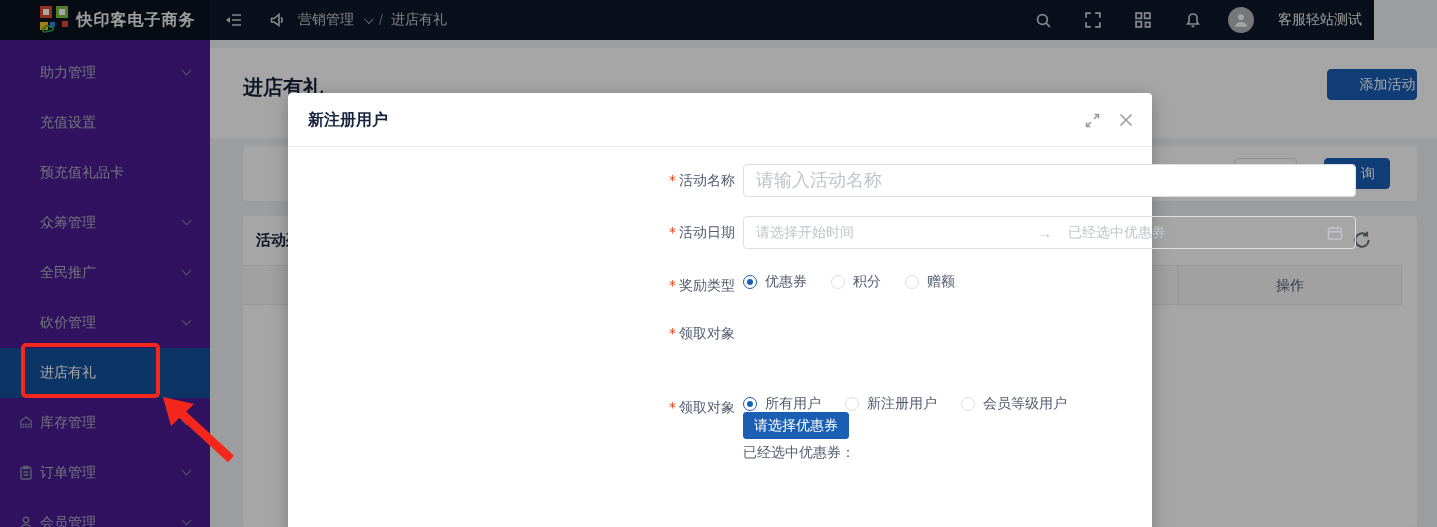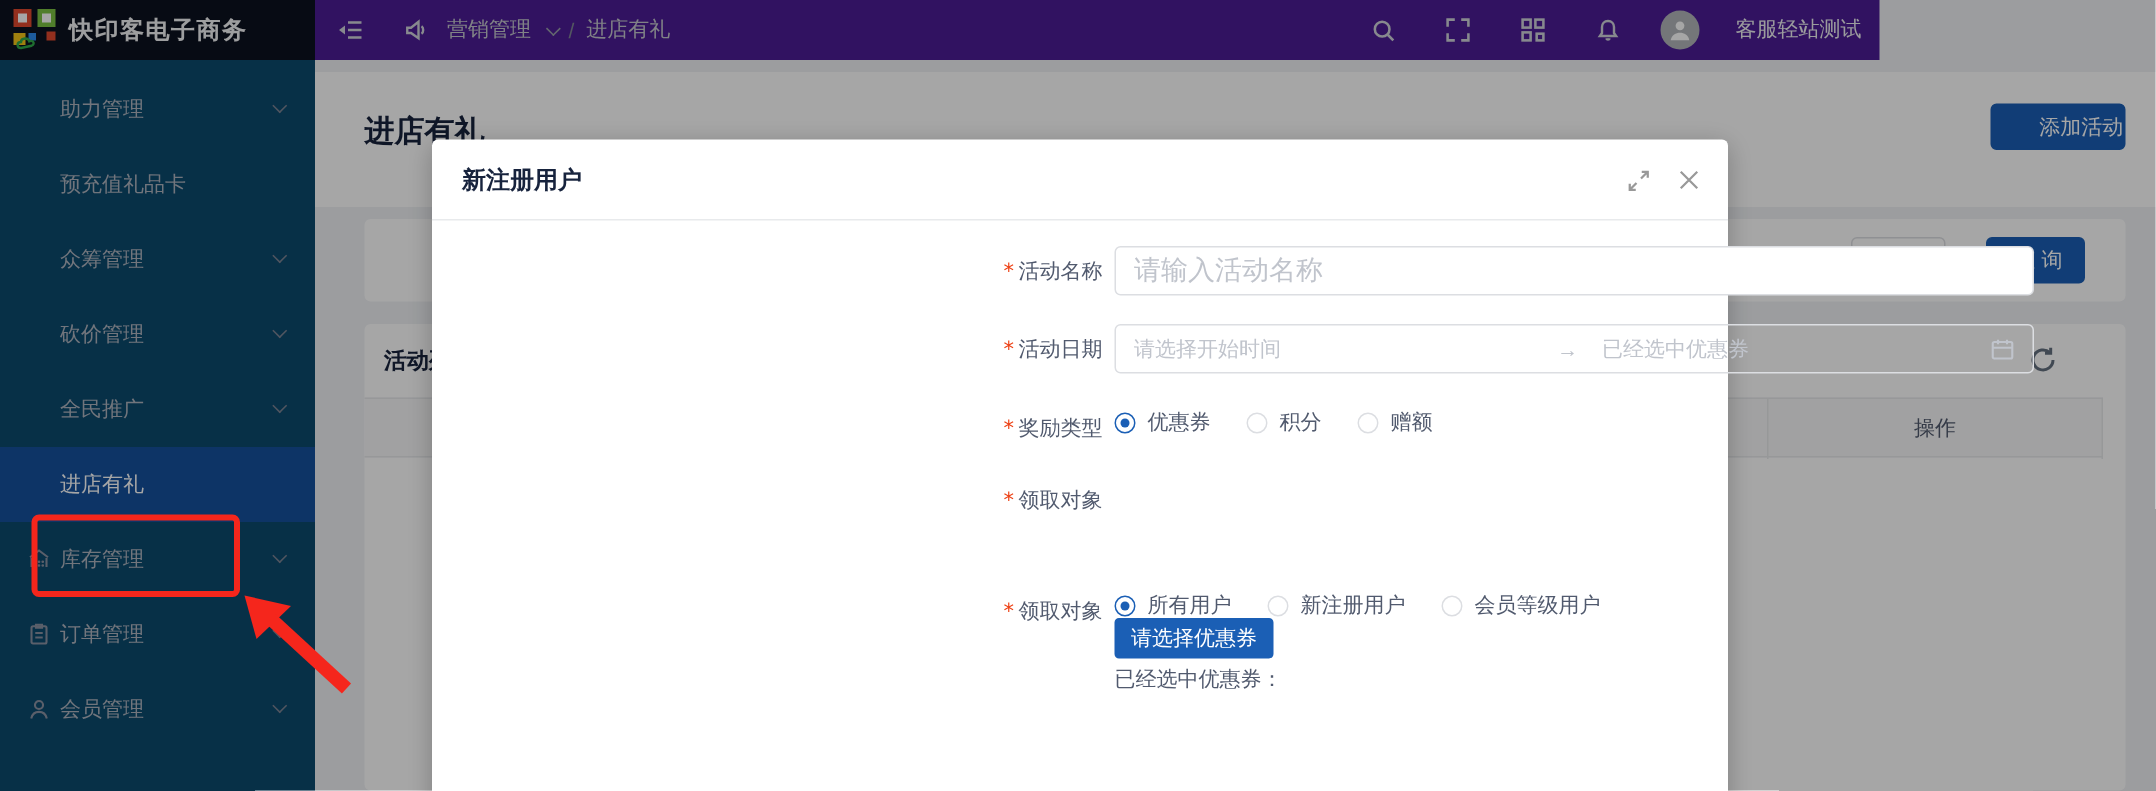--- a/index.html
+++ b/index.html
@@ -1,36 +1,36 @@
 <!DOCTYPE html>
 <html><head>
 <meta charset="utf-8">
 <style>
   * { margin:0; padding:0; box-sizing:border-box; }
   html,body { width:1437px; height:527px; overflow:hidden; background:#f0f2f5;
     font-family:"Liberation Sans","DejaVu Sans",sans-serif; }
 
   
-  #topbar { position:absolute; left:210px; top:0; width:1043px; height:40px;
-    background:#4c1d95; display:flex; align-items:center; }
+  #topbar { position:absolute; left:210px; top:0; width:1164px; height:40px;
+    background:#0f172a; display:flex; align-items:center; }
   #logobar { position:absolute; left:0; top:0; width:210px; height:40px;
-    background:#0c121f; display:flex; align-items:center; padding-left:8px; }
+    background:#0c121f; display:flex; align-items:center; padding-left:24px;justify-content:center; }
   #logobar .logo-text { color:#f2f3f5; font-size:16px; font-weight:bold; margin-left:8px; letter-spacing:1px; }
   .hicon { display:inline-flex; align-items:center; justify-content:center; width:30px; height:30px; }
   .hicon svg { stroke:#cfd3da; fill:none; stroke-width:1.6; }
   #breadcrumb { color:#c5c8ce; font-size:14px; display:flex; align-items:center; gap:8px; margin-left:6px; }
   .bc-caret { width:7px; height:7px; border-right:1.4px solid #9aa0ab; border-bottom:1.4px solid #9aa0ab;
     transform:rotate(45deg) translateY(-2px); display:inline-block; margin-left:2px; }
   #topbar-right { position:absolute; right:12px; top:0; height:40px; display:flex; align-items:center; gap:20px; }
   #avatar { width:26px; height:26px; border-radius:50%; background:#b3b6bb; display:flex;
     align-items:center; justify-content:center; overflow:hidden; }
   #username { color:#eef0f2; font-size:14px; margin-left:4px; }
 
   
-  #sidebar { position:absolute; left:0; top:40px; width:210px; height:487px; background:#0c4a6e; }
+  #sidebar { position:absolute; left:0; top:40px; width:210px; height:487px; background:#4c1d95; }
   .side-item { position:relative; width:210px; height:50px; display:flex; align-items:center;
     padding-left:40px; color:#aeb4bf; font-size:14px; cursor:pointer; }
   .side-item.active { background:#14509d; color:#ffffff; }
   .side-item .s-icon { position:absolute; left:18px; width:16px; height:16px; }
   .side-item .s-icon svg { stroke:#8a92a3; fill:none; stroke-width:1.4; }
   .chev { position:absolute; right:20px; top:50%; width:7px; height:7px; margin-top:-6px;
     border-right:1.4px solid #7c8494; border-bottom:1.4px solid #7c8494; transform:rotate(45deg); }
 
   
   #content { position:absolute; left:210px; top:40px; width:1227px; height:487px; background:#f0f2f5; }
@@ -169,32 +169,35 @@
     <span id="username">客服轻站测试</span>
   </span>
 </div>
 
 <div id="sidebar">
   <div class="side-item" style="margin-top:8px">
     <span>助力管理</span>
     <span class="chev"></span>
   </div>
   <div class="side-item">
+    <span>充值设置</span>
+  </div>
+  <div class="side-item">
     <span>预充值礼品卡</span>
   </div>
   <div class="side-item">
     <span>众筹管理</span>
     <span class="chev"></span>
   </div>
   <div class="side-item">
+    <span>全民推广</span>
+    <span class="chev"></span>
+  </div>
+  <div class="side-item">
     <span>砍价管理</span>
-    <span class="chev"></span>
-  </div>
-  <div class="side-item">
-    <span>全民推广</span>
     <span class="chev"></span>
   </div>
   <div class="side-item active">
     <span>进店有礼</span>
   </div>
   <div class="side-item">
     <span class="s-icon">
       <svg width="16" height="16" viewBox="0 0 16 16">
           <path d="M2 6.5L8 2l6 4.5"></path>
           <path d="M3 7v6M13 7v6"></path>

